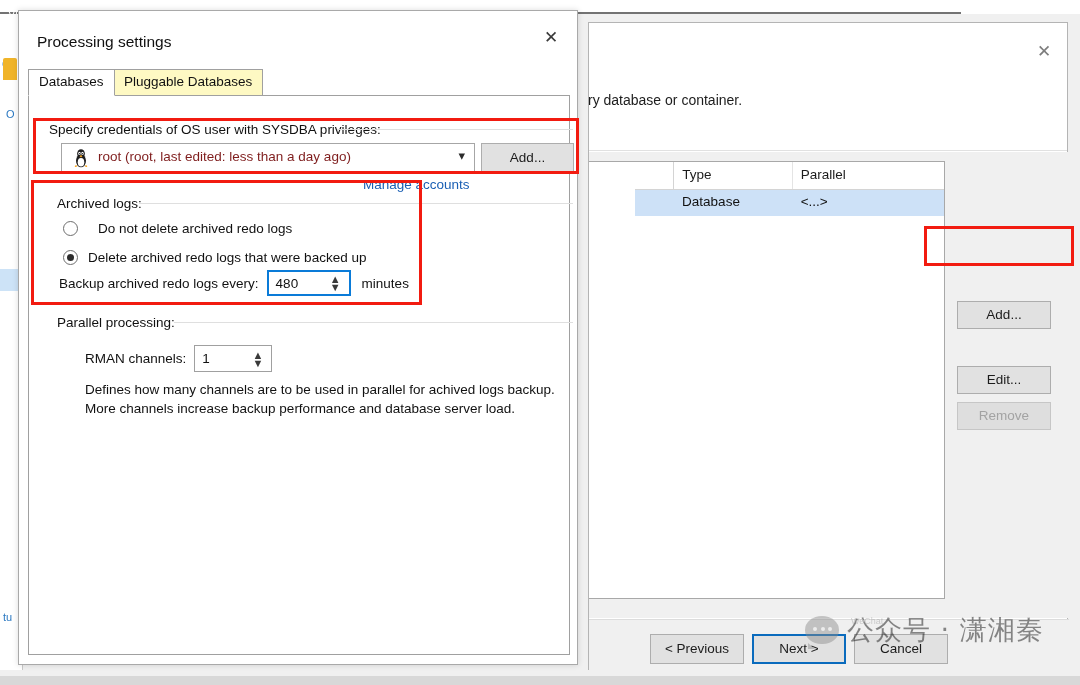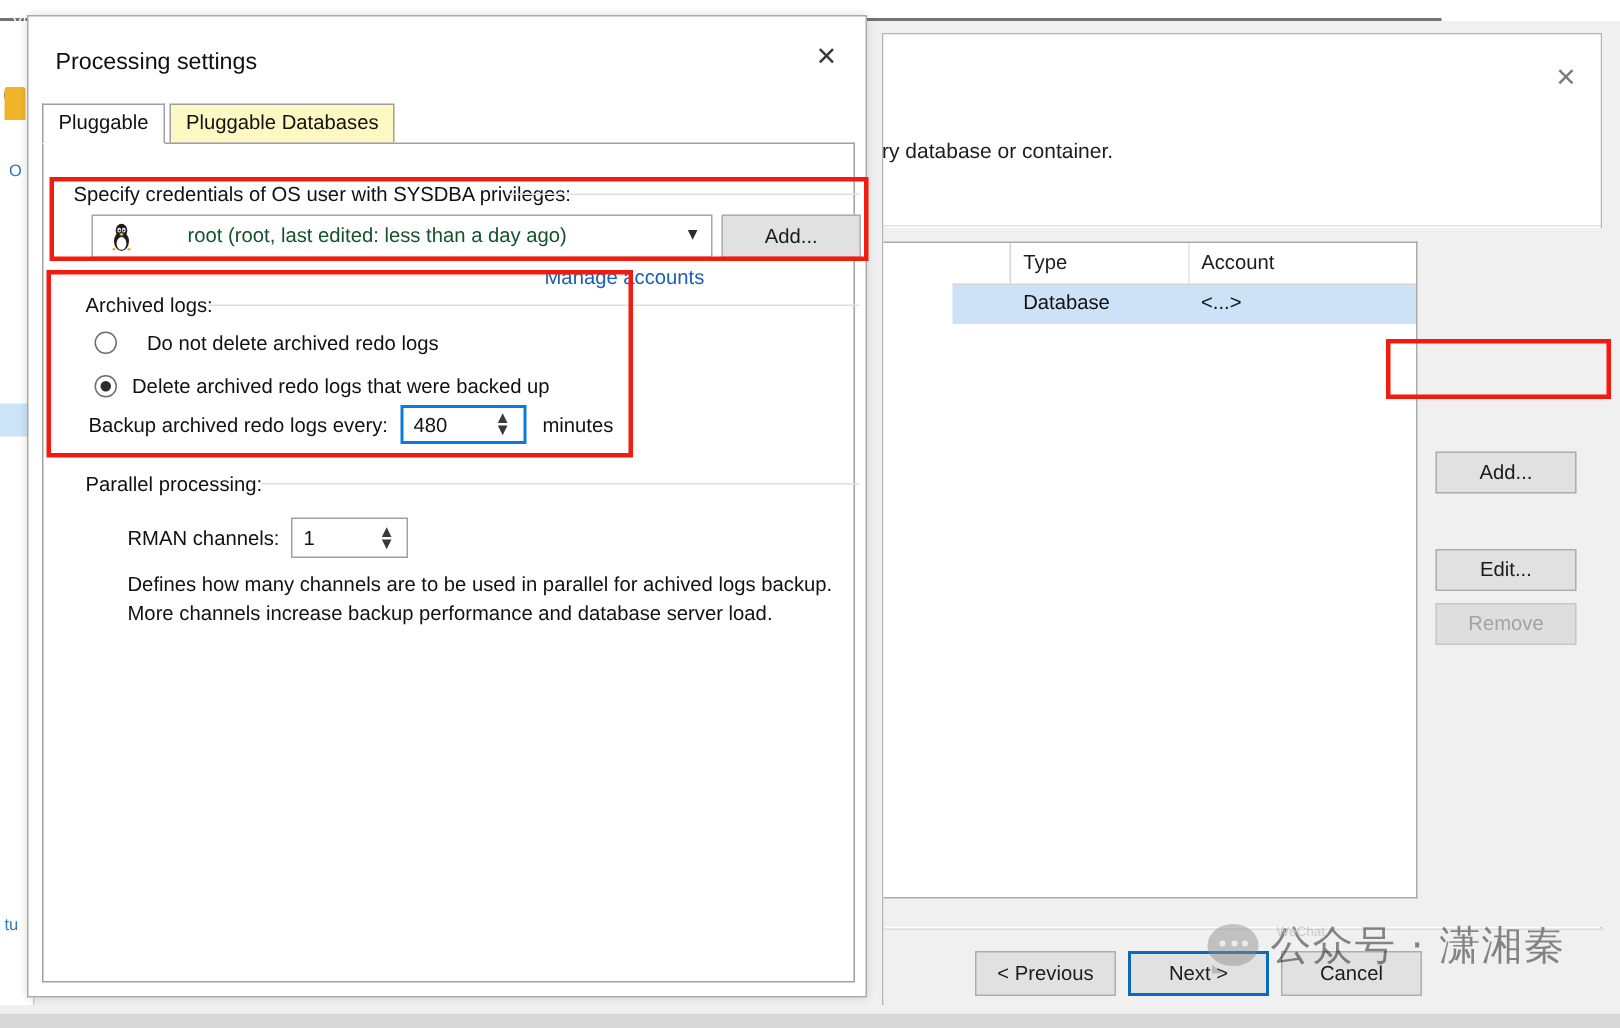--- a/index.html
+++ b/index.html
@@ -283,23 +283,22 @@
   }
   #cred-tux {
     position: absolute;
     left: 10px; top: 4px;
     width: 18px; height: 20px;
   }
   #cred-value {
     position: absolute;
     left: 36px; top: 5px;
     font-size: 13.5px;
-    color: #14532d;
-    white-space: nowrap;
-    margin-left: 27px;
+    color: #7f1d1d;
+    white-space: nowrap;
   }
   #cred-chevron {
     position: absolute;
     right: 9px; top: 4px;
     font-size: 13px;
     color: #2c2c2c;
   }
   #btn-add-cred {
     position: absolute;
     left: 462px; top: 132px;
@@ -527,21 +526,21 @@
     <div id="wizard-close">✕</div>
     <div id="wizard-subtitle">ry database or container.</div>
   </div>
 
   <div id="wizard-main">
 
     <div id="account-table">
       <div class="thead">
         <div class="th c0"></div>
         <div class="th c1">Type</div>
-        <div class="th c2">Account</div>
+        <div class="th c2">Parallel</div>
       </div>
       <div class="trow">
         <div class="td c0"></div>
         <div class="td c1">Database</div>
         <div class="td c2">&lt;...&gt;</div>
       </div>
     </div>
 
     <button class="side-btn" id="btn-add-side">Add...</button>
     <button class="side-btn" id="btn-edit-side">Edit...</button>
@@ -554,21 +553,21 @@
     <button class="wiz-btn" id="btn-cancel">Cancel</button>
   </div>
 </div>
 
 <div id="settings-dialog">
 
   <div id="settings-title">Processing settings</div>
   <div id="settings-close">✕</div>
 
   <div id="tabstrip">
-    <div class="tab active" id="tab-processing">Pluggable</div>
+    <div class="tab active" id="tab-processing">Databases</div>
     <div class="tab" id="tab-pluggable">Pluggable Databases</div>
   </div>
 
   <div id="tabpanel"></div>
 
   <div class="group-label" id="lbl-credentials">Specify credentials of OS user with SYSDBA privileges:</div>
   <div class="group-rule" id="rule-credentials"></div>
 
   <div id="cred-select">
     <svg id="cred-tux" viewBox="0 0 24 28">

